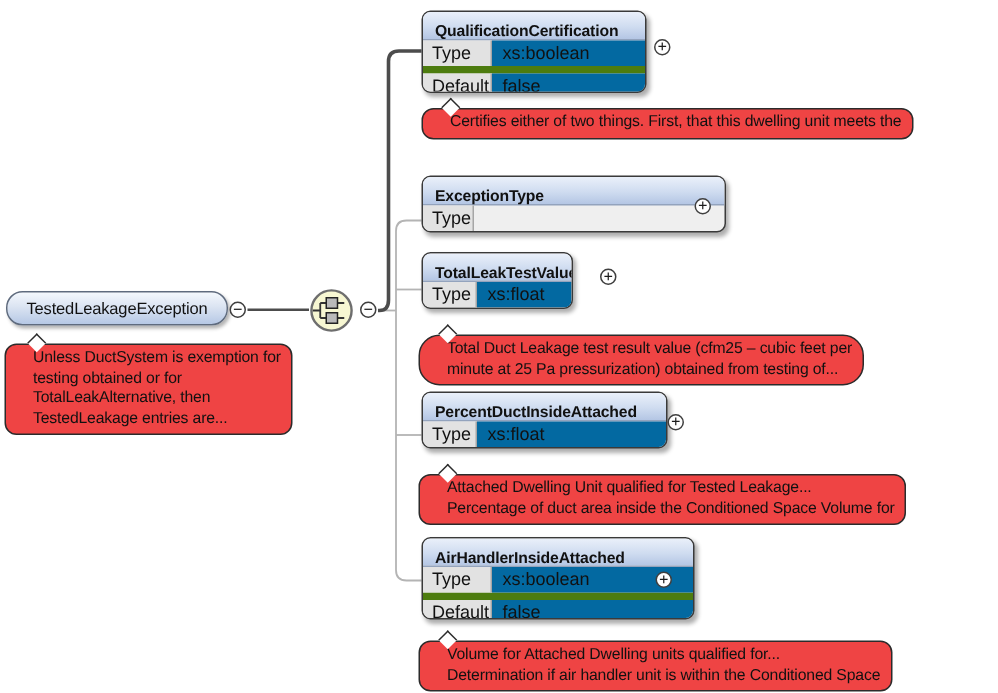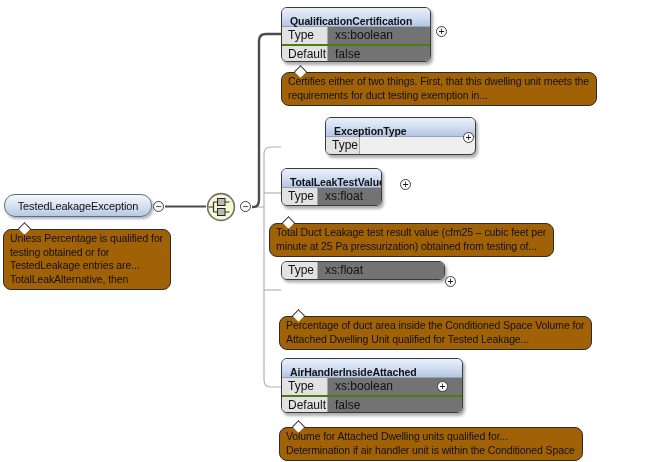--- a/index.html
+++ b/index.html
@@ -29,29 +29,29 @@
   .ehead{
     height:19px;line-height:17px;padding:5px 6px 0 8px;
     font-weight:bold;font-size:10.5px;letter-spacing:-.1px;
     background:linear-gradient(180deg,#eaf0fa 0%,#cfdcf0 55%,#b4c6e4 100%);
     border-bottom:1px solid #93a3bd;box-sizing:border-box;white-space:nowrap;
   }
   .erow{
     display:grid;grid-template-columns:var(--lw) 1fr;
     height:17px;line-height:15px;font-size:12px;box-sizing:border-box;
   }
-  .erow + .erow{border-top:2px solid #4d7c0f;}
+  .erow + .erow{border-top:5px solid #4d7c0f;}
   .elabel{background:#e2e2e2;padding:1px 4px 0 6px;border-right:1px solid #a6a6a6;box-sizing:border-box;white-space:nowrap;}
-  .evalue{background:#737373;padding:1px 4px 0 7px;box-sizing:border-box;white-space:nowrap;}
+  .evalue{background:#0369a1;padding:1px 4px 0 7px;box-sizing:border-box;white-space:nowrap;}
 
   
   .ann{
-    position:absolute;width:max-content;background:#a16207;
+    position:absolute;width:max-content;background:#ef4444;
     border:1.4px solid #2b2b2b;border-radius:8px;
-    padding:2px 7px 3px 6px;font-size:10.5px;line-height:13.5px;
+    padding:2px 7px 3px 18px;font-size:10.5px;line-height:13.5px;
     letter-spacing:-.1px;
   }
   .notch{
     position:absolute;top:-5.6px;left:14px;width:9px;height:9px;background:#fff;
     border-top:1.4px solid #2b2b2b;border-left:1.4px solid #2b2b2b;
     transform:rotate(45deg);box-sizing:border-box;
   }
   .ann-line{white-space:nowrap;}
 
   
@@ -92,77 +92,77 @@
       <circle cx="15" cy="15" r="13.4" fill="#f7f7d2" stroke="#6e6e6e" stroke-width="1.6"></circle>
       <path d="M2.5,15 H7.5 M7.5,10 V20 M7.5,10 H23.5 M7.5,20 H23.5" stroke="#333" stroke-width="1.2" fill="none"></path>
       <rect x="11.5" y="6.5" width="7.5" height="7" fill="#b9b9b9" stroke="#222" stroke-width="1"></rect>
       <rect x="11.5" y="16.5" width="7.5" height="7" fill="#b9b9b9" stroke="#222" stroke-width="1"></rect>
     </svg>
   </div>
   <div class="toggle" style="left:240px;top:201px;">−</div>
 
   <div class="ann" style="left:3px;top:229px;">
     <div class="notch" style="left:16px;"></div>
-    <div class="ann-line">Unless Percentage is qualified for</div>
+    <div class="ann-line">Unless DuctSystem is exemption for</div>
     <div class="ann-line">testing obtained or for</div>
+    <div class="ann-line">TotalLeakAlternative, then</div>
     <div class="ann-line">TestedLeakage entries are...</div>
-    <div class="ann-line">TotalLeakAlternative, then</div>
   </div>
 
   <div class="ebox" style="left:281px;top:7px;width:150px;">
     <div class="ehead">QualificationCertification</div>
     <div class="erow" style="--lw:46px;">
       <div class="elabel">Type</div>
       <div class="evalue">xs:boolean</div>
     </div>
     <div class="erow" style="--lw:46px;">
       <div class="elabel">Default</div>
       <div class="evalue">false</div>
     </div>
   </div>
   <div class="toggle" style="left:436px;top:26px;">+</div>
   <div class="ann" style="left:281px;top:72px;">
     <div class="notch"></div>
     <div class="ann-line">Certifies either of two things. First, that this dwelling unit meets the</div>
-    <div class="ann-line">requirements for duct testing exemption in...</div>
   </div>
 
-  <div class="ebox" style="left:281px;top:117px;width:151px;margin-left:44px;">
+  <div class="ebox" style="left:281px;top:117px;width:203px;">
     <div class="ehead">ExceptionType</div>
     <div class="erow" style="--lw:34px;">
       <div class="elabel">Type</div>
     </div>
   </div>
   <div class="toggle" style="left:463px;top:132px;">+</div>
 
   <div class="ebox" style="left:281px;top:168px;width:101px;">
     <div class="ehead">TotalLeakTestValue</div>
     <div class="erow" style="--lw:36px;">
       <div class="elabel">Type</div>
       <div class="evalue">xs:float</div>
     </div>
   </div>
   <div class="toggle" style="left:400px;top:179px;">+</div>
-  <div class="ann" style="left:269px;top:223px;">
+  <div class="ann" style="left:279px;top:223px;border-radius:14px;">
     <div class="notch"></div>
     <div class="ann-line">Total Duct Leakage test result value (cfm25 – cubic feet per</div>
     <div class="ann-line">minute at 25 Pa pressurization) obtained from testing of...</div>
   </div>
 
   <div class="ebox" style="left:281px;top:261px;width:164px;">
+    <div class="ehead">PercentDuctInsideAttached</div>
     <div class="erow" style="--lw:36px;">
       <div class="elabel">Type</div>
       <div class="evalue">xs:float</div>
     </div>
   </div>
   <div class="toggle" style="left:445px;top:276px;">+</div>
   <div class="ann" style="left:279px;top:316px;">
     <div class="notch"></div>
+    <div class="ann-line">Attached Dwelling Unit qualified for Tested Leakage...</div>
     <div class="ann-line">Percentage of duct area inside the Conditioned Space Volume for</div>
-    <div class="ann-line">Attached Dwelling Unit qualified for Tested Leakage...</div>
   </div>
 
   <div class="ebox" style="left:281px;top:358px;width:182px;">
     <div class="ehead">AirHandlerInsideAttached</div>
     <div class="erow" style="--lw:46px;">
       <div class="elabel">Type</div>
       <div class="evalue">xs:boolean</div>
     </div>
     <div class="erow" style="--lw:46px;">
       <div class="elabel">Default</div>

